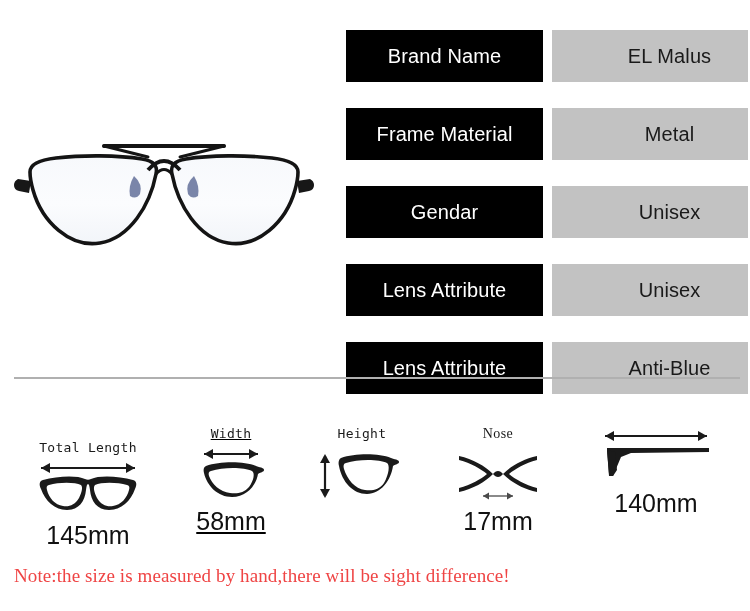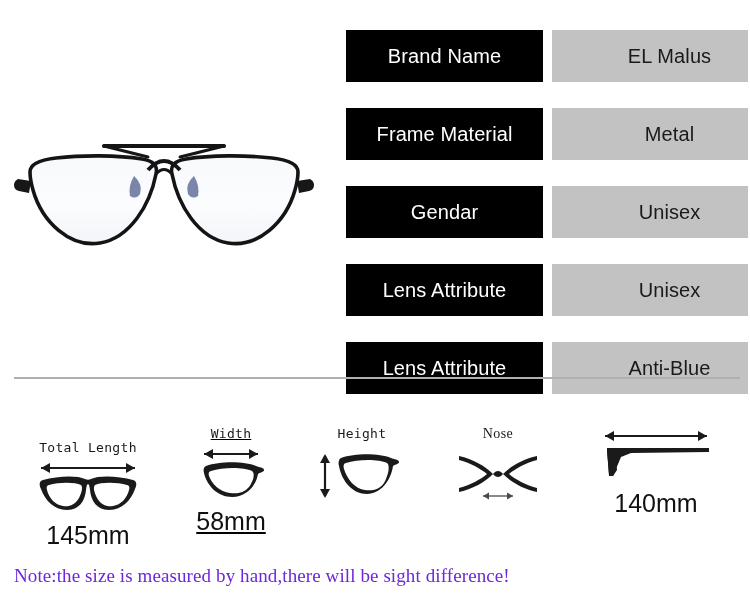--- a/index.html
+++ b/index.html
@@ -142,21 +142,21 @@
     margin-top: 2px;
   }
 
   
   .note {
     position: absolute;
     left: 14px;
     top: 565px;
     font-family: "Liberation Serif", "DejaVu Serif", serif;
     font-size: 19px;
-    color: #6d28d9;
+    color: #ef4444;
     letter-spacing: 0.1px;
   }
 </style>
 </head>
 <body>
 
 <div class="page">
 
   <div class="top-section">
 
@@ -332,20 +332,21 @@
           <path d="M94 12 C 80 15, 68 22, 60 30 C 68 38, 80 45, 94 48
                    L94 44 C 82 41, 72 35, 66 30 C 72 25, 82 19, 94 16 Z" fill="#1a1a1a"></path>
 
           <path d="M50 30 C 53 26, 57 26, 60 30 C 57 34, 53 34, 50 30 Z" fill="#1a1a1a"></path>
 
           <path d="M40 52 L70 52" stroke="#8a8a8a" stroke-width="2"></path>
           <path d="M40 52 l6 -3.5 l0 7 z" fill="#4a4a4a"></path>
           <path d="M70 52 l-6 -3.5 l0 7 z" fill="#4a4a4a"></path>
         </svg>
       </div>
+      <div class="measure-value">17mm</div>
     </div>
 
     <div class="measure-col" style="left:656px;">
       <div class="measure-icon">
         <svg width="130" height="60" viewBox="0 0 130 60" xmlns="http://www.w3.org/2000/svg">
           <path d="M14 10 L116 10" stroke="#1a1a1a" stroke-width="2.2"></path>
           <path d="M14 10 l9 -5 l0 10 z" fill="#1a1a1a"></path>
           <path d="M116 10 l-9 -5 l0 10 z" fill="#1a1a1a"></path>
 
           <path d="M16 22 L118 22 L118 26 L40 27 L30 31 L22 50 L18 50 L16 24 Z" fill="#1a1a1a"></path>

